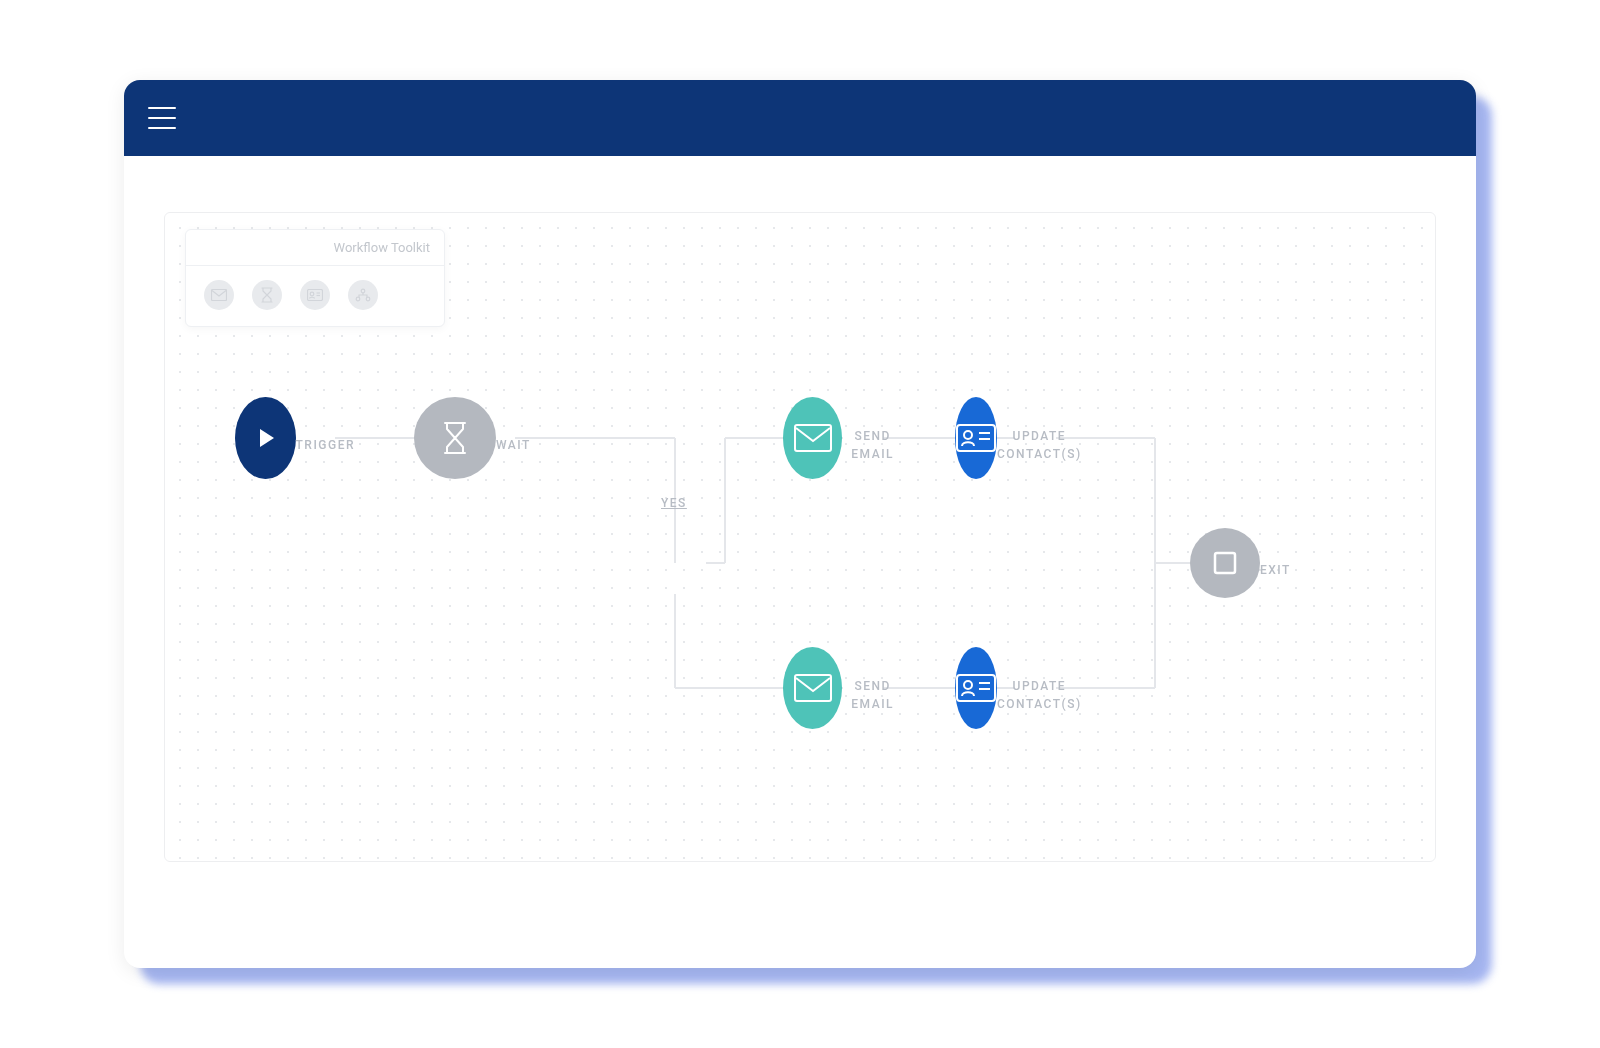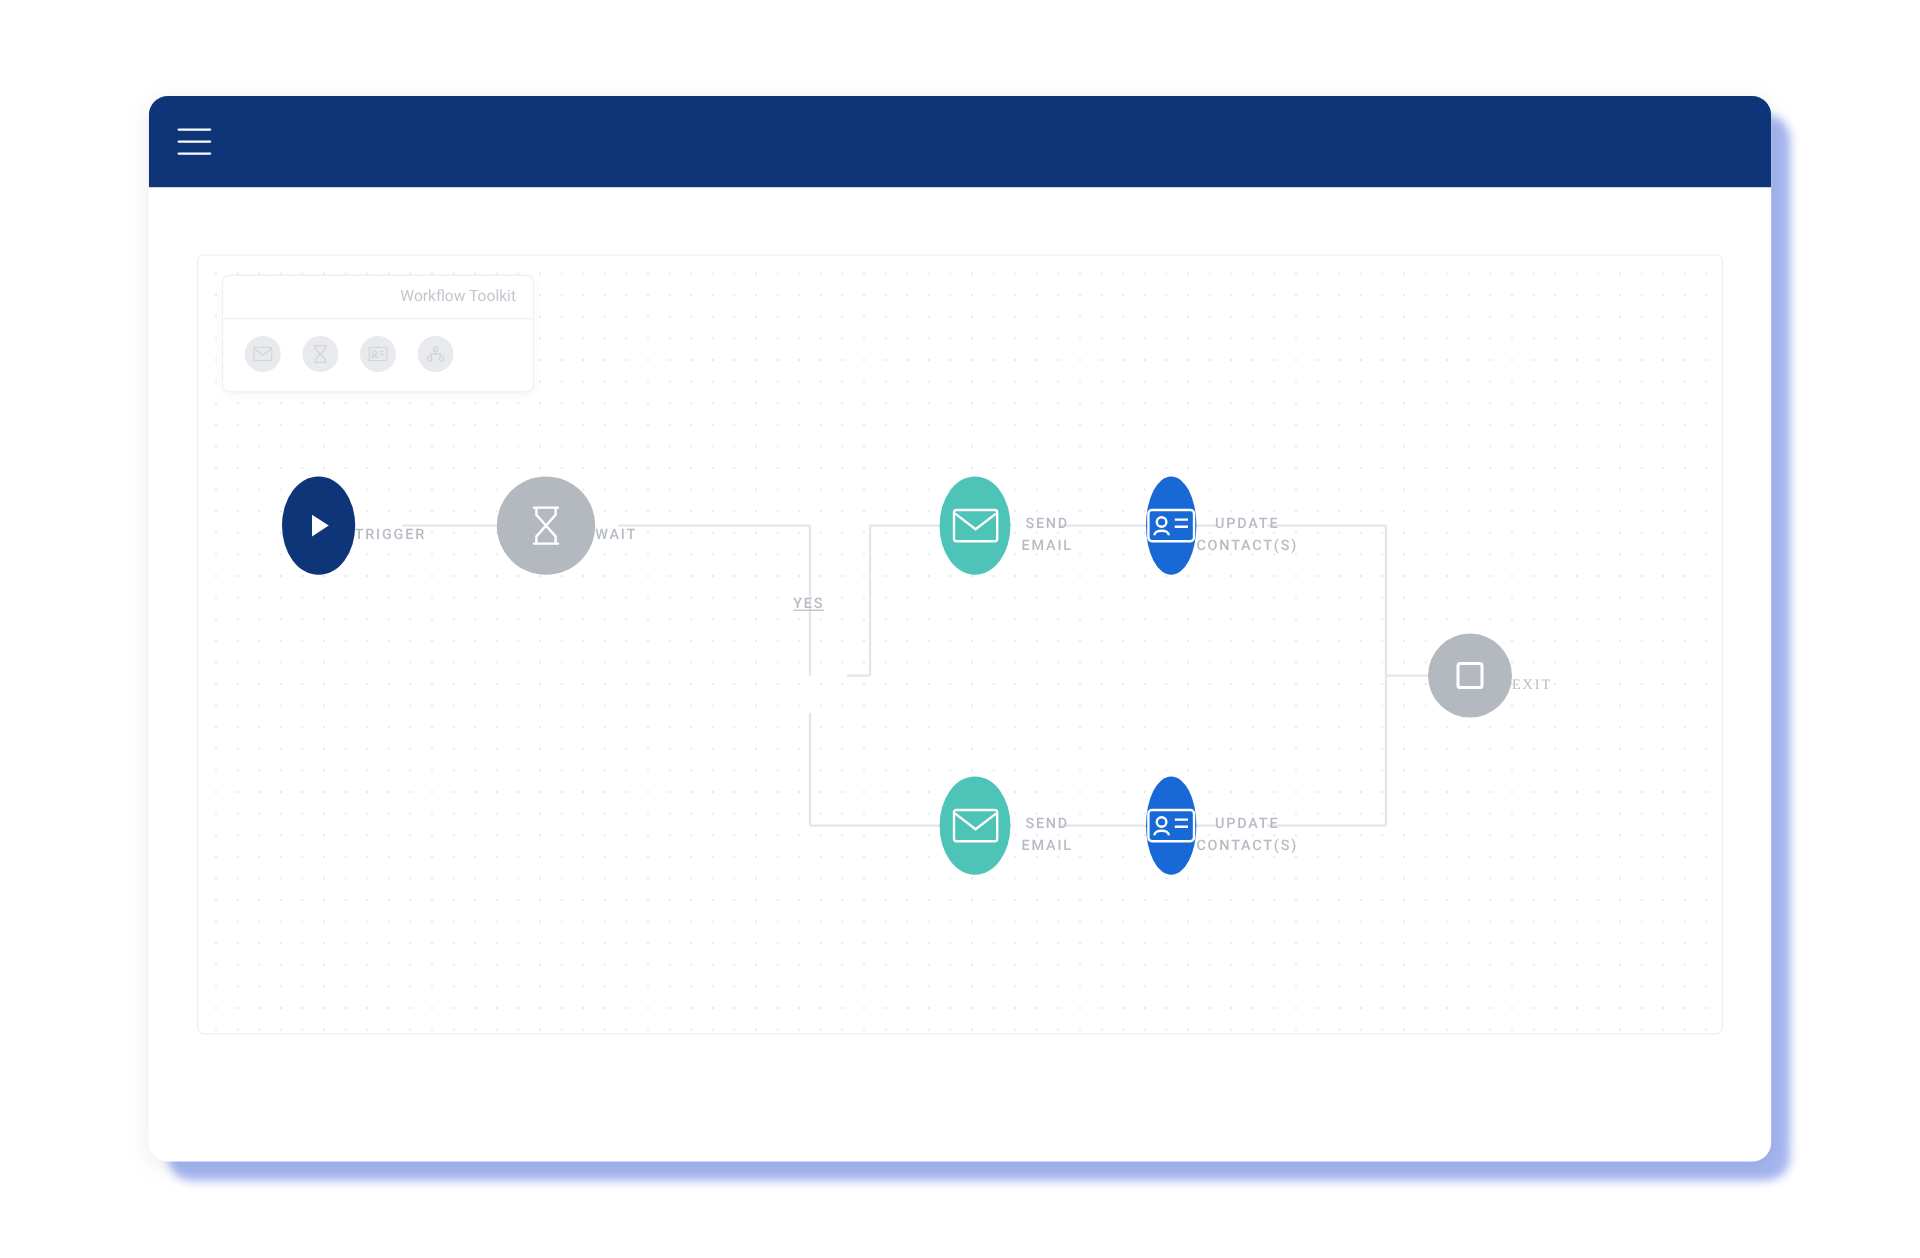--- a/index.html
+++ b/index.html
@@ -314,21 +314,21 @@
                   <rect x="2" y="2" width="38" height="26" rx="3" fill="none" stroke="#fff" stroke-width="2"></rect>
                   <circle cx="13" cy="12" r="4" fill="none" stroke="#fff" stroke-width="2"></circle>
                   <path d="M7 23 C7 18 19 18 19 23" fill="none" stroke="#fff" stroke-width="2"></path>
                   <line x1="24" y1="10" x2="35" y2="10" stroke="#fff" stroke-width="2"></line>
                   <line x1="24" y1="16" x2="35" y2="16" stroke="#fff" stroke-width="2"></line>
                 </svg>
             </div>
             <div class="node-label">UPDATE CONTACT(S)</div>
           </div>
 
-          <div class="node" style="left:1085px; top:315px;font-family:Liberation Serif, serif;">
+          <div class="node" style="left:1085px; top:315px;">
             <div class="node-circle medium c-gray">
               <svg width="26" height="26" viewBox="0 0 26 26">
                   <rect x="3" y="3" width="20" height="20" rx="2" fill="none" stroke="#fff" stroke-width="2.5"></rect>
                 </svg>
             </div>
             <div class="node-label">EXIT</div>
           </div>
 
         </div>
 

